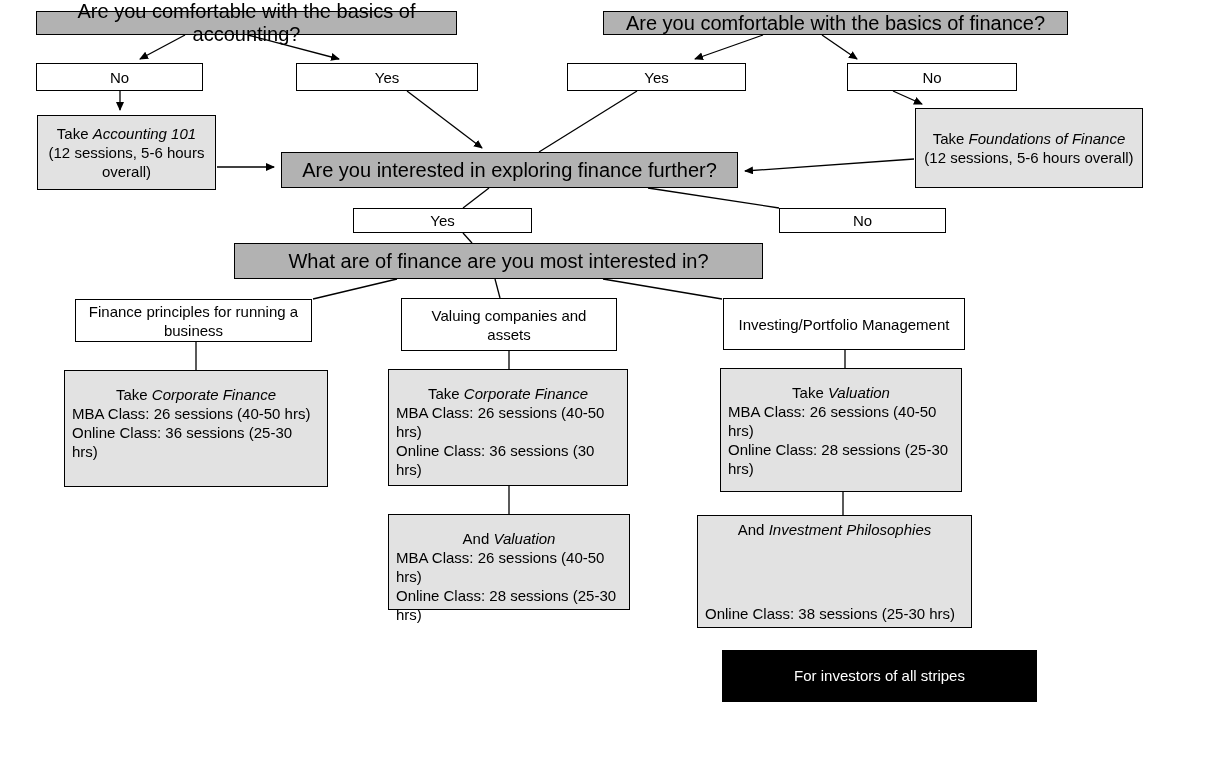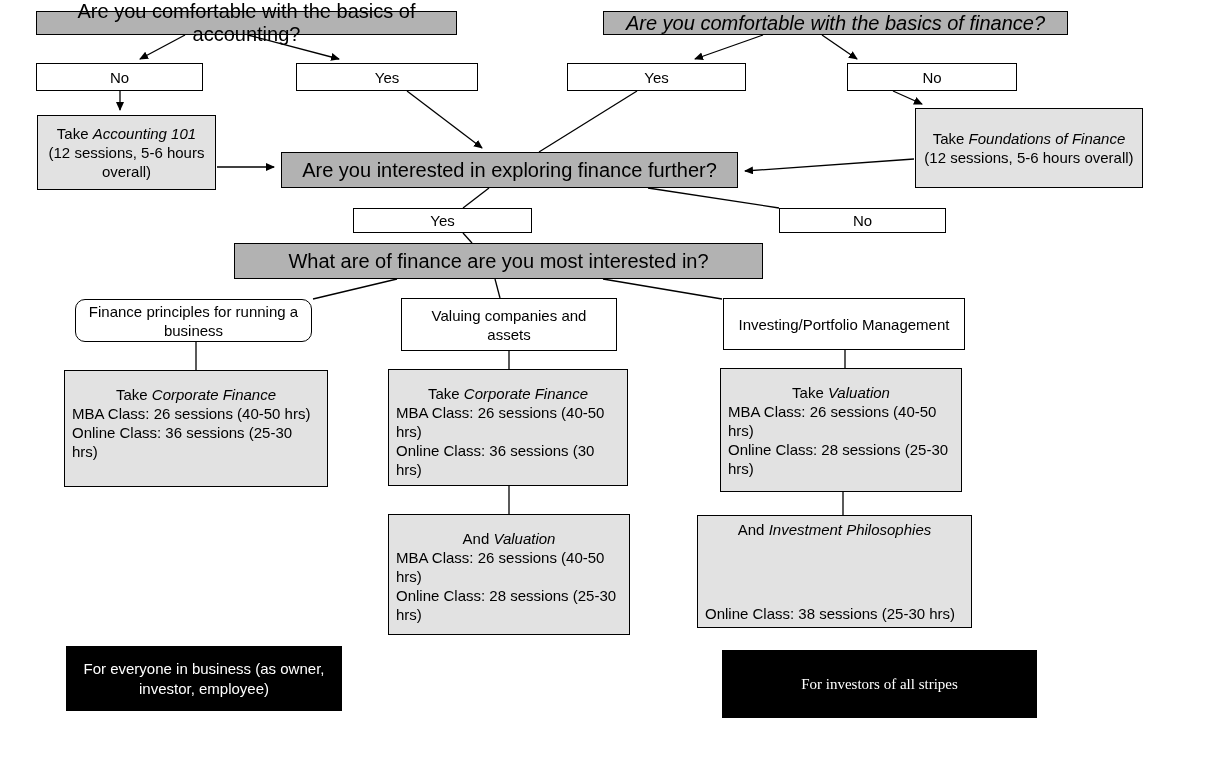--- a/index.html
+++ b/index.html
@@ -68,67 +68,66 @@
       <line x1="603" y1="279" x2="722" y2="299"></line>
       <line x1="196" y1="342" x2="196" y2="370"></line>
       <line x1="509" y1="351" x2="509" y2="369"></line>
       <line x1="845" y1="350" x2="845" y2="368"></line>
       <line x1="509" y1="486" x2="509" y2="514"></line>
       <line x1="843" y1="492" x2="843" y2="515"></line>
     </g>
   </svg>
 
   <div class="node q" style="left:36px;top:11px;width:421px;height:24px;">Are you comfortable with the basics of accounting?</div>
-  <div class="node q" style="left:603px;top:11px;width:465px;height:24px;font-style:italic;">Are you comfortable with the basics of finance?</div>
+  <div class="node q" style="left:603px;top:11px;width:465px;height:24px;">Are you comfortable with the basics of finance?</div>
 
   <div class="node ans" style="left:36px;top:63px;width:167px;height:28px;">No</div>
   <div class="node ans" style="left:296px;top:63px;width:182px;height:28px;">Yes</div>
   <div class="node ans" style="left:567px;top:63px;width:179px;height:28px;">Yes</div>
   <div class="node ans" style="left:847px;top:63px;width:170px;height:28px;">No</div>
 
   <div class="node remedial" style="left:37px;top:115px;width:179px;height:75px;">
     <div><span>Take</span> <i>Accounting 101</i> <span>(12 sessions, 5-6 hours overall)</span></div>
   </div>
   <div class="node remedial" style="left:915px;top:108px;width:228px;height:80px;">
     <div><span>Take</span> <i>Foundations of Finance</i> <span>(12 sessions, 5-6 hours overall)</span></div>
   </div>
 
   <div class="node q" style="left:281px;top:152px;width:457px;height:36px;">Are you interested in exploring finance further?</div>
 
   <div class="node ans" style="left:353px;top:208px;width:179px;height:25px;">Yes</div>
   <div class="node ans" style="left:779px;top:208px;width:167px;height:25px;">No</div>
 
   <div class="node q" style="left:234px;top:243px;width:529px;height:36px;">What are of finance are you most interested in?</div>
 
-  <div class="node branch" style="left:75px;top:299px;width:237px;height:43px;border-radius:10px;">Finance principles for running a business</div>
+  <div class="node branch" style="left:75px;top:299px;width:237px;height:43px;">Finance principles for running a business</div>
   <div class="node branch" style="left:401px;top:298px;width:216px;height:53px;">Valuing companies and assets</div>
   <div class="node branch" style="left:723px;top:298px;width:242px;height:52px;">Investing/Portfolio Management</div>
 
   <div class="node course" style="left:64px;top:370px;width:264px;height:117px;">
     <div class="title"><span>Take</span> <i>Corporate Finance</i></div>
     <div>MBA Class: 26 sessions (40-50 hrs)</div>
     <div>Online Class: 36 sessions (25-30 hrs)</div>
   </div>
   <div class="node course" style="left:388px;top:369px;width:240px;height:117px;">
     <div class="title"><span>Take</span> <i>Corporate Finance</i></div>
     <div>MBA Class: 26 sessions (40-50 hrs)</div>
     <div>Online Class: 36 sessions (30 hrs)</div>
   </div>
   <div class="node course" style="left:720px;top:368px;width:242px;height:124px;">
     <div class="title"><span>Take</span> <i>Valuation</i></div>
     <div>MBA Class: 26 sessions (40-50 hrs)</div>
     <div>Online Class: 28 sessions (25-30 hrs)</div>
   </div>
 
-  <div class="node course" style="left:388px;top:514px;width:242px;height:121px;">
+  <div class="node course" style="left:388px;top:514px;width:242px;height:96px;">
     <div class="title"><span>And</span> <i>Valuation</i></div>
     <div>MBA Class: 26 sessions (40-50 hrs)</div>
     <div>Online Class: 28 sessions (25-30 hrs)</div>
   </div>
   <div class="node course center-more" style="left:697px;top:515px;width:275px;height:113px;">
     <div class="title"><span>And</span> <i>Investment Philosophies</i></div>
     <div>Online Class: 38 sessions (25-30 hrs)</div>
   </div>
 
-  <div class="node aud" style="left:66px;top:646px;width:276px;height:65px;">For everyone in business (as owner, investor, employee)</div>
-  <div class="node aud" style="left:722px;top:650px;width:315px;height:68px;font-family:Liberation Serif, serif;">For investors of all stripes</div>
+  <div class="node aud" style="left:722px;top:650px;width:315px;height:52px;">For investors of all stripes</div>
 
 </div>
 
 </body></html>

